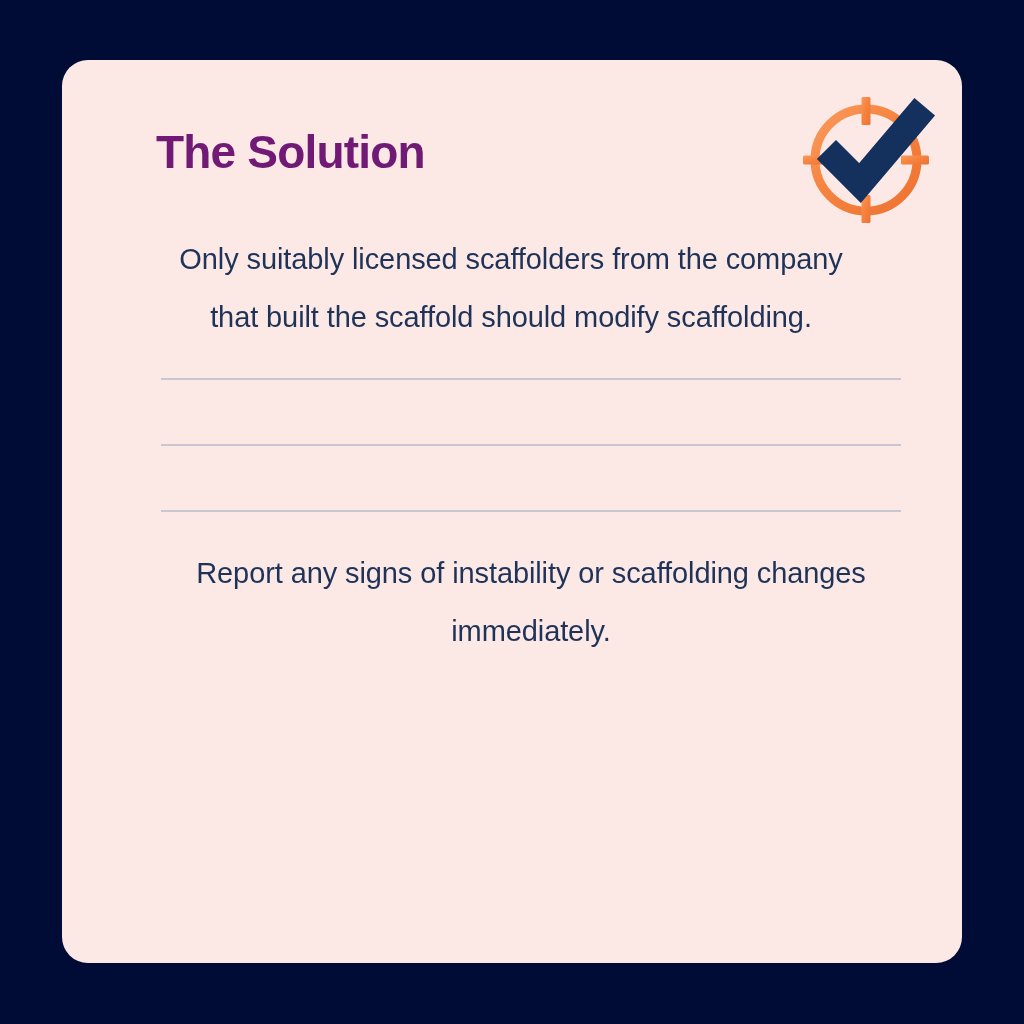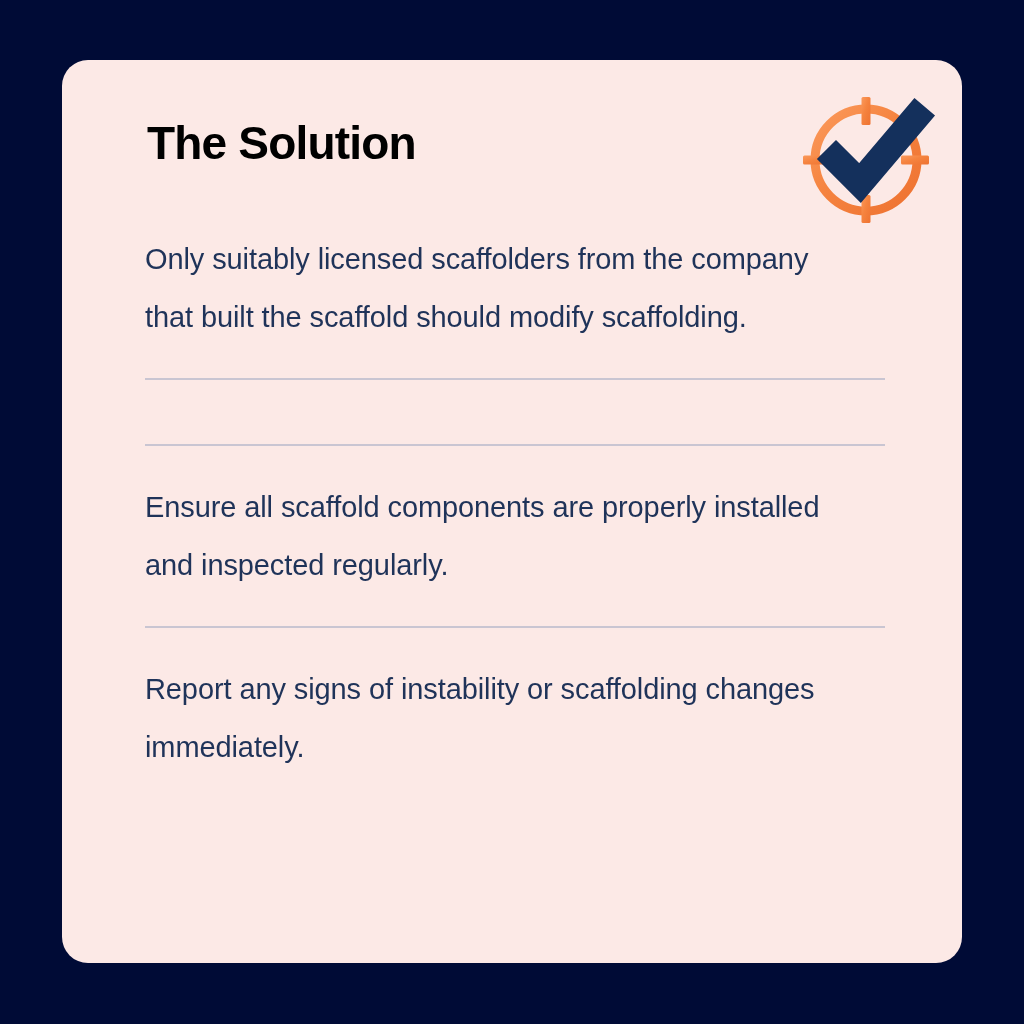--- a/index.html
+++ b/index.html
@@ -40,46 +40,47 @@
     position: absolute;
     left: 0;
     top: 0;
     width: 740px;
     height: 160px;
   }
   #page-title {
     position: absolute;
     left: 0;
     top: 55px;
-    margin: 2px;
+    margin: 11px;
     font-size: 46px;
     line-height: 52px;
     font-weight: 700;
     letter-spacing: -0.8px;
-    color: #000000;
+    color: #701a75;
     white-space: nowrap;
     font-family: "Liberation Sans", sans-serif;
   }
   #target-check-icon {
     position: absolute;
     right: -57px;
     top: 27px;
     width: 152px;
     height: 146px;
   }
   #target-check-icon svg {
     display: block;
     width: 152px;
     height: 146px;
   }
   #points-list {
     position: absolute;
-    left: 0;
+    left: 16px;
     top: 170px;
     width: 740px;
+    text-align: center;
   }
   .point-block {
     padding: 0;
   }
   .point-text {
     margin: 0;
     font-size: 29px;
     line-height: 58px;
     font-weight: 400;
     color: #1F3359;
@@ -142,23 +143,20 @@
 
         <div class="pad-top-1"></div>
         <hr class="divider">
         <div class="pad-bot-1"></div>
 
 
         <div class="pad-top-1"></div>
         <hr class="divider">
         <div class="pad-bot-1"></div>
 
-        <div class="point-block block-2">
-          <p class="point-text">Ensure all scaffold components are properly installed and inspected regularly.</p>
-        </div>
 
         <div class="pad-top-1"></div>
         <hr class="divider">
         <div class="pad-bot-1"></div>
 
         <div class="point-block block-3">
           <p class="point-text">Report any signs of instability or scaffolding changes immediately.</p>
         </div>
 
       </div>

